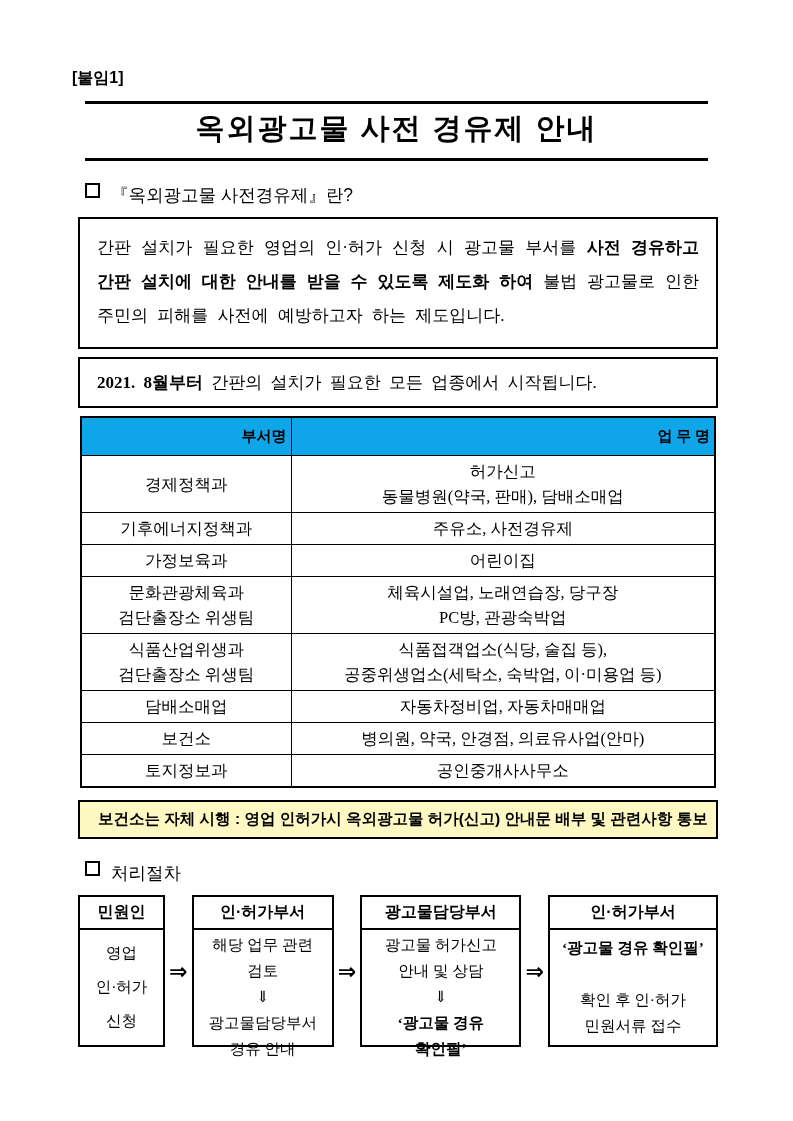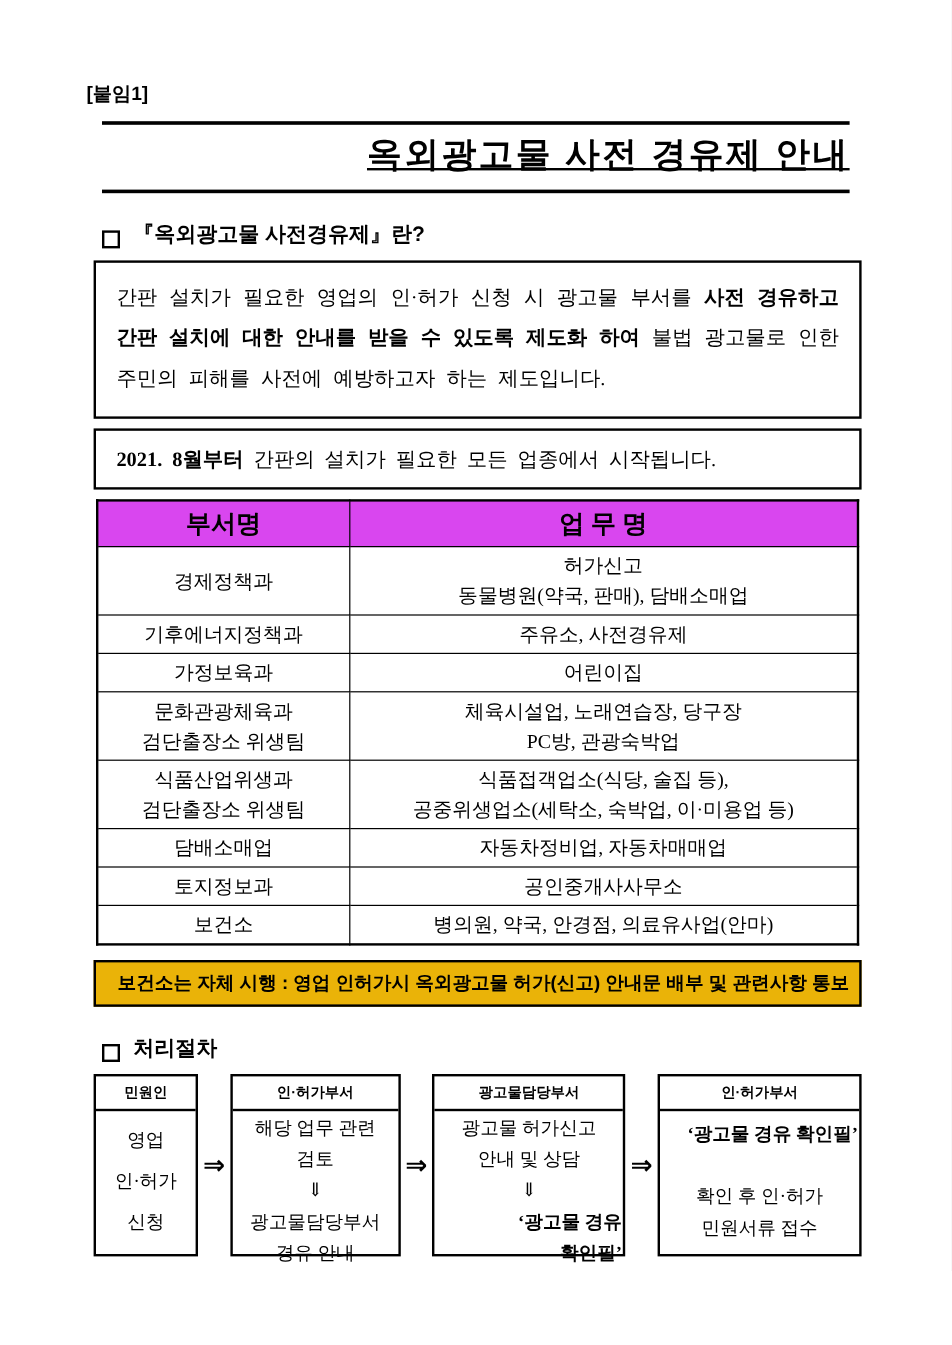--- a/index.html
+++ b/index.html
@@ -18,29 +18,29 @@
     font-family:"Liberation Sans","DejaVu Sans",sans-serif;
     font-weight:bold; font-size:16px;
   }
   .title-block {
     margin:12px 85px 0 85px;
     border-top:3px solid #000;
     border-bottom:3px solid #000;
     padding:5px 0 9px 0;
   }
   .title-block h1 {
-    text-align:right;
-    font-family:"Liberation Sans","DejaVu Sans",sans-serif;
-    font-size:29px; font-weight:bold; letter-spacing:2px;text-decoration:underline;
+    text-align:center;
+    font-family:"Liberation Sans","DejaVu Sans",sans-serif;
+    font-size:29px; font-weight:bold; letter-spacing:2px;
   }
   .section-heading {
-    display:flex; align-items:flex-end;
+    display:flex; align-items:flex-start;
     margin:22px 0 10px 85px;
     font-family:"Liberation Sans","DejaVu Sans",sans-serif;
-    font-weight:bold; font-size:17.5px;
+    font-weight:normal; font-size:17.5px;
   }
   .checkbox {
     display:inline-block; width:15px; height:15px;
     border:2px solid #000; margin-right:11px; flex:0 0 auto;
   }
   .outlined-box {
     margin:10px 0 0 78px;
     width:640px;
     border:2px solid #000;
     font-size:17px;
@@ -64,28 +64,28 @@
     font-size:16.5px;
   }
   table.dept-table th, table.dept-table td {
     border:1px solid #000;
     text-align:center; vertical-align:middle;
     white-space:pre-line;
     line-height:25px;
     padding:3px 4px;
   }
   table.dept-table th {
-    background:#d946ef;
-    font-size:21px; padding:6px 4px;
+    background:#0ea5e9;
+    font-size:15px; padding:6px 4px;text-align:right;
   }
   .note-bar {
     margin:12px 0 0 78px;
     width:640px;
     border:2px solid #000;
-    background:#eab308;
+    background:#fef9c3;
     font-family:"Liberation Sans","DejaVu Sans",sans-serif;
     font-weight:bold; font-size:15.5px;
     text-align:center;
     padding:7px 18px;
     white-space:nowrap;
   }
   .flow {
     margin:10px 0 0 78px;
     width:640px; height:152px;
     display:flex; align-items:stretch; justify-content:space-between;
@@ -94,40 +94,40 @@
     border:2px solid #000;
     display:flex; flex-direction:column;
   }
   .fb-1 { width:87px; }
   .fb-2 { width:142px; }
   .fb-3 { width:161px; }
   .fb-4 { width:170px; }
   .flow-header {
     border-bottom:2px solid #000;
     font-family:"Liberation Sans","DejaVu Sans",sans-serif;
-    font-weight:bold; font-size:12px;
+    font-weight:bold; font-size:16px;
     text-align:center; padding:5px 0;
     white-space:nowrap;
   }
   .flow-body {
     flex:1;
     display:flex; flex-direction:column; justify-content:center;
     text-align:center;
     white-space:pre-line;
     font-size:15.5px; line-height:26px;
     padding:2px 1px 4px 1px;
   }
   .fb-1 .flow-body { line-height:34px; }
   .flow-arrow {
     align-self:center;
     font-family:"DejaVu Sans",sans-serif;
     font-weight:bold; font-size:22px;
     padding:0 2px;
   }
-  b { font-weight:bold;text-align:right; }
+  b { font-weight:bold; }
 </style>
 </head>
 <body>
 
 <div class="page">
 
   <div class="attachment">[붙임1]</div>
 
   <div class="title-block">
     <h1>옥외광고물 사전 경유제 안내</h1>
@@ -179,26 +179,26 @@
       <td>식품산업위생과
 검단출장소 위생팀</td>
       <td>식품접객업소(식당, 술집 등),
 공중위생업소(세탁소, 숙박업, 이·미용업 등)</td>
     </tr>
     <tr>
       <td>담배소매업</td>
       <td>자동차정비업, 자동차매매업</td>
     </tr>
     <tr>
+      <td>보건소</td>
+      <td>병의원, 약국, 안경점, 의료유사업(안마)</td>
+    </tr>
+    <tr>
       <td>토지정보과</td>
       <td>공인중개사사무소</td>
-    </tr>
-    <tr>
-      <td>보건소</td>
-      <td>병의원, 약국, 안경점, 의료유사업(안마)</td>
     </tr>
   </tbody>
     </table>
 
   <div class="note-bar">보건소는 자체  시행 : 영업 인허가시 옥외광고물 허가(신고) 안내문 배부 및 관련사항 통보</div>
 
   <div class="section-heading">
     <span class="checkbox"></span>
     <span>처리절차</span>
   </div>

